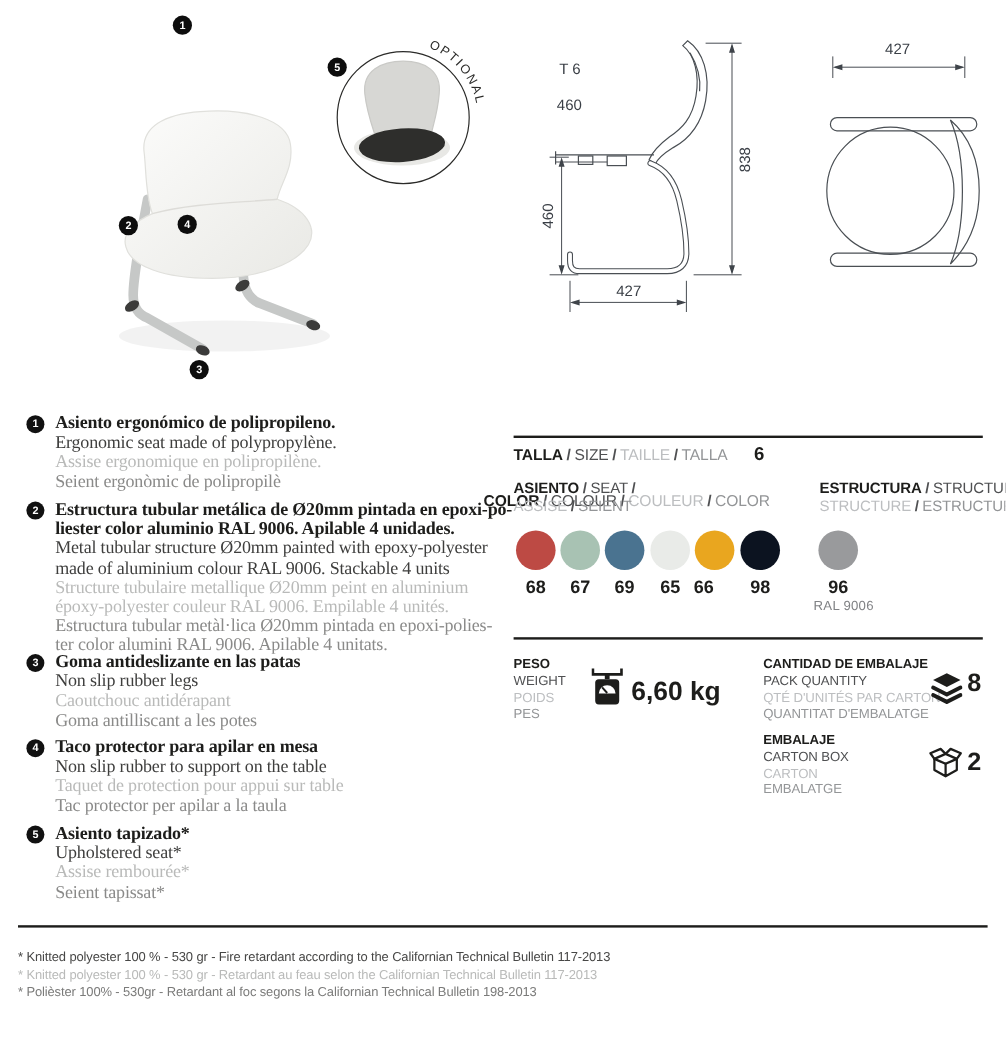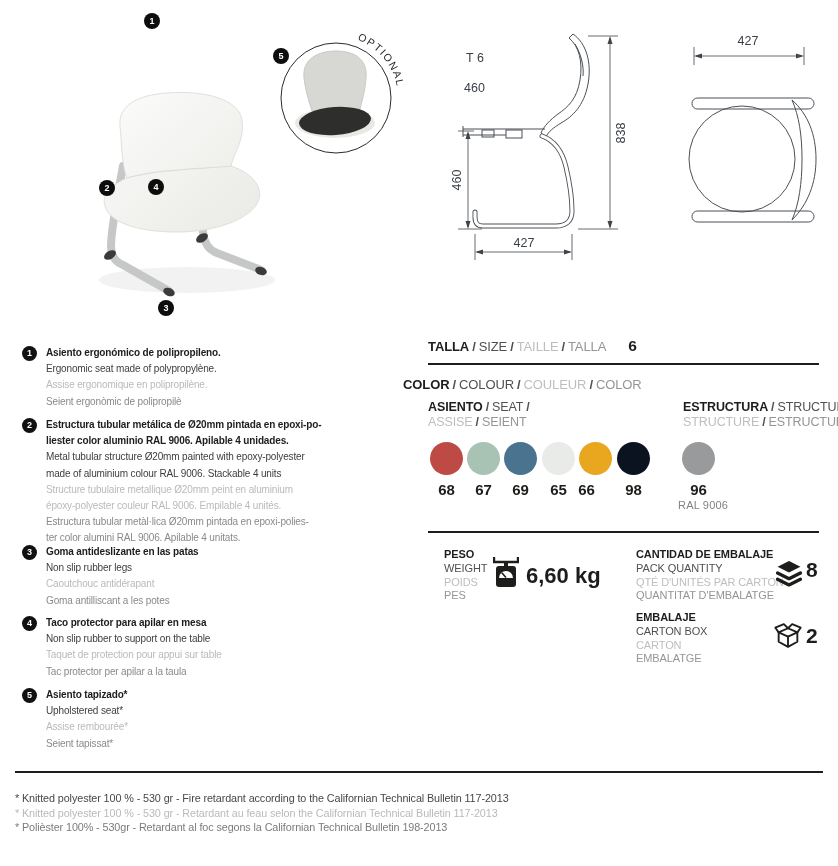--- a/index.html
+++ b/index.html
@@ -9,36 +9,36 @@
 
   
   .l1{color:#1d1d1b;font-weight:bold;}
   .l2{color:#4f5052;}
   .l3{color:#bcbec0;}
   .l4{color:#939597;}
   .sep{color:#4f5052;font-weight:bold;margin:0 3px;}
 
   .hline{position:absolute;background:#1d1d1b;height:2px;}
 
-  .row{font-size:13px;letter-spacing:-0.1px;white-space:nowrap;}
+  .row{font-size:13px;letter-spacing:-0.1px;white-space:nowrap;margin-top:33px;}
   .size-val{font-weight:bold;font-size:15.5px;color:#1d1d1b;margin-left:22px;}
 
   .lbl2{font-size:12.5px;line-height:15px;letter-spacing:-0.1px;white-space:nowrap;}
 
   .swatch{position:absolute;width:33px;height:33px;border-radius:50%;}
   .code{position:absolute;width:33px;text-align:center;font-size:15px;font-weight:bold;color:#1d1d1b;}
   .ral{position:absolute;font-size:11px;color:#808285;letter-spacing:0.2px;}
 
   .speclbl{font-size:11px;line-height:13.8px;letter-spacing:-0.1px;white-space:nowrap;}
   .bigval{font-weight:bold;color:#1d1d1b;white-space:nowrap;}
 
   .feature{position:absolute;left:22px;width:400px;padding-left:24px;}
   .bullet{position:absolute;left:0;top:1px;width:15px;height:15px;border-radius:50%;background:#111;
           color:#fff;font-size:9px;font-weight:bold;text-align:center;line-height:15px;}
-  .ftext div{font-size:10px;line-height:16.2px;letter-spacing:-0.15px;white-space:pre-line;}
+  .ftext div{font-size:15px;line-height:16.2px;letter-spacing:-0.15px;white-space:pre-line;font-family:Liberation Serif, serif;}
   .f-es{font-weight:bold;color:#1d1d1b;}
   .f-en{color:#3e3e3d;}
   .f-fr{color:#b9bab9;}
   .f-ca{color:#8a8a89;}
 
   .fn{font-size:10.8px;line-height:14.5px;letter-spacing:-0.1px;white-space:nowrap;}
   .fn1{font-weight:bold;color:#1d1d1b;}
   .fn2{color:#474746;}
   .fn3{color:#b9bab9;}
   .fn4{color:#7b7b7a;}
@@ -180,21 +180,21 @@
   <span class="code" style="left:467px;top:481px;">67</span>
   <span class="code" style="left:504px;top:481px;">69</span>
   <span class="code" style="left:542px;top:481px;">65</span>
   <span class="code" style="left:570px;top:481px;">66</span>
   <span class="code" style="left:617px;top:481px;">98</span>
   <span class="code" style="left:682px;top:481px;">96</span>
   <span class="ral" style="left:678px;top:499px;">RAL 9006</span>
 
   <div class="hline" style="left:428px;top:531px;width:391px;"></div>
 
-  <div class="abs speclbl" style="left:444px;top:548px;">
+  <div class="abs speclbl" style="left:428px;top:548px;">
     <div class="l1">PESO</div>
     <div class="l2">WEIGHT</div>
     <div class="l3">POIDS</div>
     <div class="l4">PES</div>
   </div>
   <svg class="abs" style="left:493px;top:556px;" width="26" height="34" viewBox="0 0 26 34">
     <path d="M1,1 L1,6 L25,6 L25,1" fill="none" stroke="#1d1d1b" stroke-width="2.4"></path>
     <rect x="11" y="6" width="4" height="4" fill="#1d1d1b"></rect>
     <rect x="3" y="10" width="20" height="21" rx="3" fill="#1d1d1b"></rect>
     <path d="M6,22 A7,7 0 0 1 20,22 Z" fill="#ffffff"></path>

